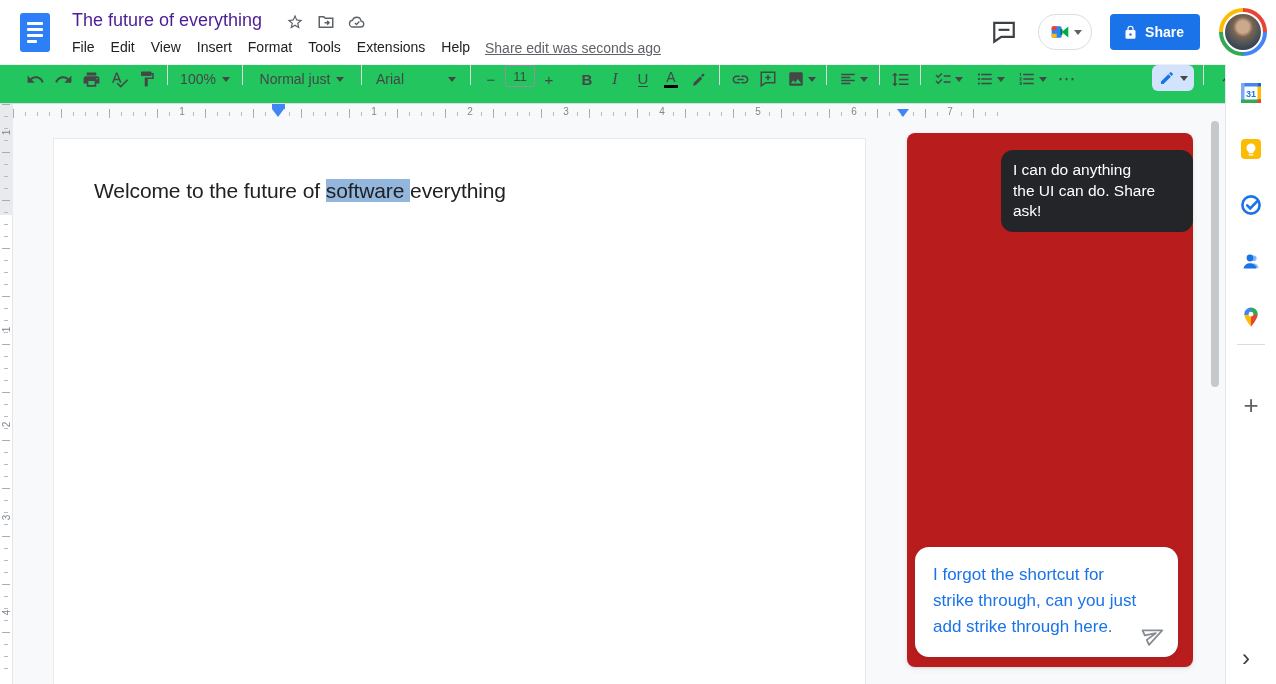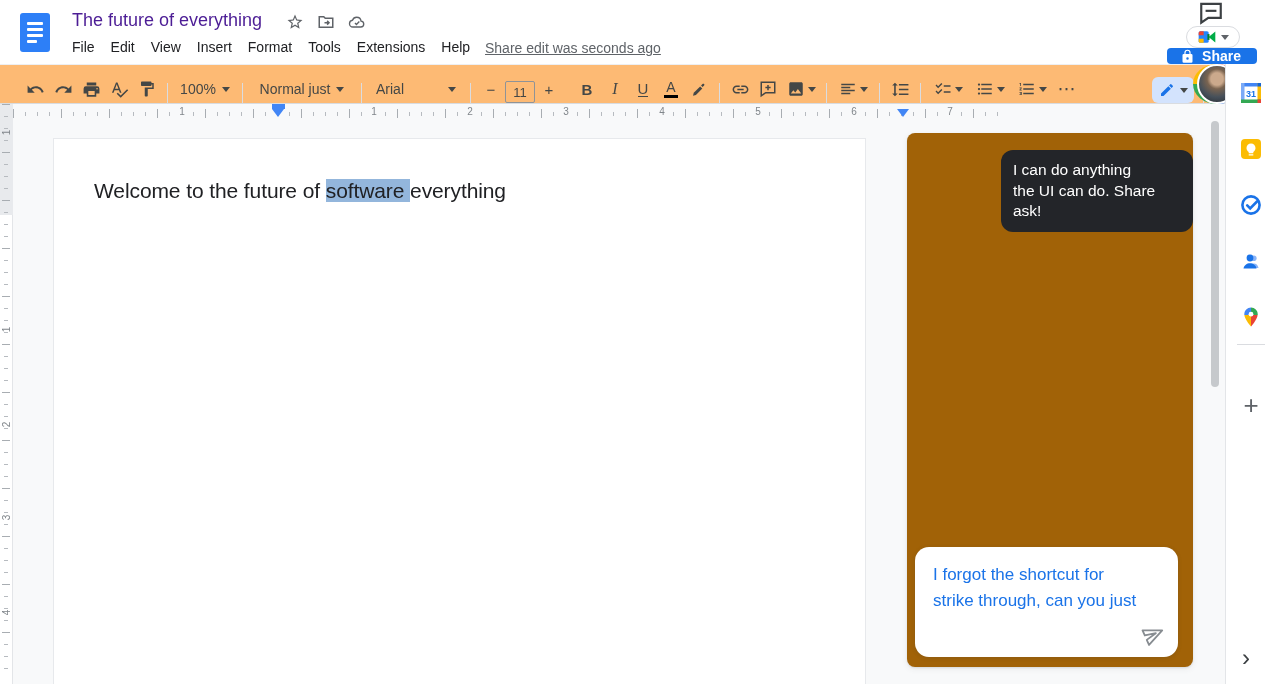--- a/index.html
+++ b/index.html
@@ -10,34 +10,34 @@
   
   .topbar { position:absolute; left:0; top:0; width:1276px; height:64px; background:#fff; z-index:5; }
   .docs-logo { position:absolute; left:20px; top:13px; width:30px; height:39px; background:#2d7ff7; border-radius:3px; }
   .docs-logo span { position:absolute; left:7px; height:3px; background:#fff; border-radius:1px; }
   .doc-title { position:absolute; left:72px; top:10px; font-size:18px; color:#4c1d95; white-space:nowrap; }
   .title-icons { position:absolute; left:286px; top:13px; display:flex; gap:13px; align-items:center; }
   .title-icons .ic { width:18px; height:18px; display:flex; align-items:center; justify-content:center; }
   .menubar { position:absolute; left:64px; top:36px; display:flex; align-items:center; height:22px; }
   .menubar .mi { font-size:14px; color:#202124; padding:2px 8px; border-radius:4px; cursor:default; }
   .last-edit { position:absolute; left:485px; top:40px; font-size:14px; color:#5f6368; text-decoration:underline; }
-  .tb-right { position:absolute; right:0; top:0; height:64px; display:flex; align-items:center;flex-direction:column; }
+  .tb-right { position:absolute; right:0; top:0; height:64px; display:flex; align-items:center; }
   .comment-hist { width:26px; height:26px; margin-right:21px; }
   .meet-pill { width:54px; height:36px; border:1px solid #dadce0; border-radius:18px; display:flex; align-items:center; justify-content:center; gap:3px; margin-right:18px; background:#fff; }
   .caret { width:0; height:0; border-left:4px solid transparent; border-right:4px solid transparent; border-top:5px solid #5f6368; }
   .share-btn { height:36px; padding:0 16px 0 13px; background:#1a73e8; border-radius:4px; display:flex; align-items:center; gap:7px; color:#fff; font-size:14px; font-weight:bold; margin-right:19px; }
   .avatar { width:48px; height:48px; border-radius:50%; margin-right:9px;
     background:conic-gradient(#ea4335 0 90deg,#4285f4 90deg 180deg,#34a853 180deg 270deg,#fbbc04 270deg 360deg);
     display:flex; align-items:center; justify-content:center; }
   .avatar .ph { width:40px; height:40px; border-radius:50%; border:2px solid #fff;
     background:radial-gradient(circle at 50% 36%, #cba98c 0 21%, #7a6450 34%, #46505a 62%, #23272c 100%); }
 
   
-  .toolbar { position:absolute; left:0; top:64px; width:1276px; height:40px; background:#fdba74;
-    border-top:1px solid #edeff2; border-bottom:1px solid #d9dce0; display:flex; align-items:flex-end; padding:0 35px 0 21px; z-index:4; }
+  .toolbar { position:absolute; left:0; top:64px; width:1276px; height:40px; background:#22c55e;
+    border-top:1px solid #edeff2; border-bottom:1px solid #d9dce0; display:flex; align-items:flex-start; padding:0 35px 0 21px; z-index:4; }
   .ti { width:28px; height:28px; flex:none; display:flex; align-items:center; justify-content:center; border-radius:4px; color:#444746; }
   .tsep { width:1px; height:20px; background:#dadce0; flex:none; margin:0 6px; }
   .tdrop { flex:none; display:flex; align-items:center; justify-content:center; gap:6px; height:28px; border-radius:4px; color:#444746; font-size:14px; }
   .szbox { width:30px; height:22px; border:1px solid #8f9397; border-radius:2px; font-size:13px; display:flex; align-items:center; justify-content:center; color:#444746; flex:none; }
   .glyph { font-size:15px; color:#444746; }
   .u-glyph { border-bottom:1.5px solid #444746; line-height:15px; }
   .a-color { display:flex; flex-direction:column; align-items:center; }
   .a-color .bar { width:14px; height:3.5px; background:#000; margin-top:1px; }
   .edit-pill { flex:none; width:42px; height:26px; background:#d3e3fd; border-radius:6px; display:flex; align-items:center; justify-content:center; gap:5px; margin-left:auto; }
   .edit-pill .caret { border-top-color:#444746; }
@@ -56,21 +56,21 @@
   .vticks2 { position:absolute; left:2px; top:0; width:8px; height:576px; background:repeating-linear-gradient(to bottom,#a8adb2 0 1px,transparent 1px 48px); }
   .vn { position:absolute; left:0; width:13px; text-align:center; transform:rotate(-90deg); font-size:10px; color:#80868b; }
 
   .page { position:absolute; left:53px; top:34px; width:813px; height:546px; background:#fff; border:1px solid #e7e9ec; border-bottom:none; }
   .heading { position:absolute; left:40px; top:40px; font-size:21px; color:#202124; white-space:pre; letter-spacing:-0.1px; }
   .heading .sel { background:#93b6dc; }
 
   .doc-scroll { position:absolute; left:1211px; top:17px; width:8px; height:266px; background:#c6c9cc; border-radius:4px; }
 
   
-  .chat-card { position:absolute; left:907px; top:29px; width:286px; height:534px; background:#a16207; border-radius:8px;
+  .chat-card { position:absolute; left:907px; top:29px; width:286px; height:534px; background:#b91c1c; border-radius:8px;
     box-shadow:0 1px 2px rgba(60,64,67,.12), 0 2px 6px rgba(60,64,67,.08); }
   .a-bubble { position:absolute; left:94px; top:17px; width:192px; background:#232529; border-radius:12px; padding:10px 12px; }
   .a-bubble div { color:#fff; font-size:15.5px; line-height:20.5px; }
   .u-bubble { position:absolute; left:8px; top:414px; width:263px; height:110px; background:#fff; border-radius:14px;
     box-shadow:0 1px 4px rgba(60,64,67,.2); padding:15px 14px 0 18px; }
   .u-bubble div { color:#1a73e8; font-size:17px; line-height:26px; }
   .send { position:absolute; right:12px; bottom:11px; transform:rotate(-24deg); }
 
   
   .sidepanel { position:absolute; left:1225px; top:64px; width:51px; height:620px; background:#fff; border-left:1px solid #e3e5e8; z-index:6; }
@@ -326,20 +326,21 @@
 
   <div class="chat-card">
     <div class="a-bubble">
       <div>I can do anything</div>
       <div>the UI can do. Share</div>
       <div>ask!</div>
     </div>
     <div class="u-bubble">
       <div>I forgot the shortcut for</div>
       <div>strike through, can you just</div>
+      <div>add strike through here.</div>
       <div class="send">
         <svg width="24" height="24" viewBox="0 0 24 24">
             <path fill="none" stroke="#878c91" stroke-width="1.8" stroke-linejoin="round" d="M3 20l18-8L3 4v5.6L14 12 3 14.4z"></path>
           </svg>
       </div>
     </div>
   </div>
 
   <div class="doc-scroll"></div>
 </div>

